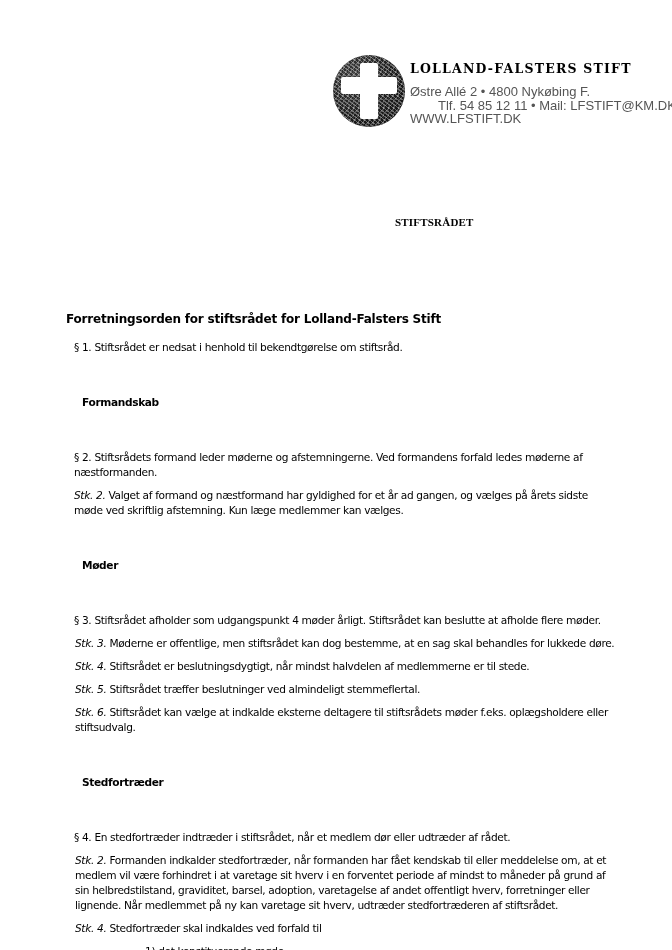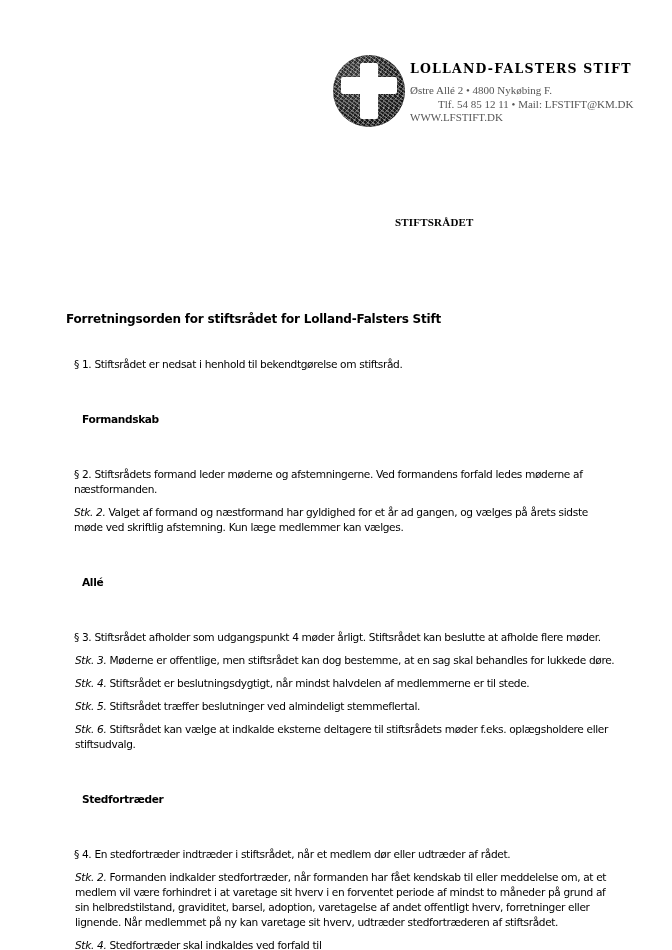--- a/index.html
+++ b/index.html
@@ -13,33 +13,33 @@
   .logo .speckle { position:absolute; inset:0; border-radius:50%;
           background-image:
             repeating-linear-gradient(37deg, rgba(255,255,255,0.35) 0 1px, transparent 1px 3px),
             repeating-linear-gradient(-53deg, rgba(255,255,255,0.25) 0 1px, transparent 1px 4px),
             repeating-linear-gradient(90deg, rgba(255,255,255,0.12) 0 1px, transparent 1px 5px); }
   .logo .cross-v { position:absolute; left:27px; top:8px; width:18px; height:56px; background:#fff; border-radius:2px; }
   .logo .cross-h { position:absolute; left:8px; top:22px; width:56px; height:17px; background:#fff; border-radius:2px; }
 
   .org-name { position:absolute; left:410px; top:61px; font-family:"DejaVu Serif", serif; font-weight:bold;
               font-size:12.5px; letter-spacing:1.2px; white-space:nowrap; }
-  .org-line { position:absolute; left:410px; font-family:Liberation Serif, serif; font-size:11px;
+  .org-line { position:absolute; left:410px; font-family:Liberation Sans, sans-serif; font-size:13px;
               color:#555; white-space:nowrap;text-align:center; }
   .org-addr { top:84px; }
   .org-contact { top:98px;margin-left:28px; }
   .org-web { top:111px; }
 
   .council-title { position:absolute; left:395px; top:216px; font-family:"Liberation Serif", serif;
                    font-weight:bold; font-size:11px; letter-spacing:0.2px; }
 
   
   .doc { position:absolute; left:66px; top:312px; width:560px; font-family:"DejaVu Sans", sans-serif;
          font-size:10.6px; line-height:15px; letter-spacing:-0.35px; }
-  .doc-title { font-weight:bold; font-size:12px; letter-spacing:-0.2px; margin:0 0 30px 0; }
+  .doc-title { font-weight:bold; font-size:12px; letter-spacing:-0.2px; margin:0 0 13px 0; }
   .para { margin:8px; }
   .gap { height:16px; }
   .heading { font-weight:bold; margin:16px; }
   .stk { font-style:italic; }
   .indent1 { padding-left:1px; }
   .indent2 { padding-left:3px; }
   .list-item { padding-left:71px; }
 </style>
 </head>
 <body>
@@ -63,21 +63,21 @@
     <p class="doc-title">Forretningsorden for stiftsrådet for Lolland-Falsters Stift</p>
     <p class="para">§ 1. Stiftsrådet er nedsat i henhold til bekendtgørelse om stiftsråd.</p>
     <div class="gap"></div>
 
     <p class="heading">Formandskab</p>
     <div class="gap"></div>
     <p class="para">§ 2. Stiftsrådets formand leder møderne og afstemningerne. Ved formandens forfald ledes møderne af næstformanden.</p>
     <p class="para"><span class="stk">Stk. 2.</span><span> Valget af formand og næstformand har gyldighed for et år ad gangen, og vælges på årets sidste møde ved skriftlig afstemning. Kun læge medlemmer kan vælges.</span></p>
     <div class="gap"></div>
 
-    <p class="heading">Allé</p>
+    <p class="heading">Møder</p>
     <div class="gap"></div>
     <p class="para">§ 3. Stiftsrådet afholder som udgangspunkt 4 møder årligt. Stiftsrådet kan beslutte at afholde flere møder.</p>
     <p class="para indent1"><span class="stk">Stk. 3.</span><span> Møderne er offentlige, men stiftsrådet kan dog bestemme, at en sag skal behandles for lukkede døre.</span></p>
     <p class="para indent1"><span class="stk">Stk. 4.</span><span> Stiftsrådet er beslutningsdygtigt, når mindst halvdelen af medlemmerne er til stede.</span></p>
     <p class="para indent1"><span class="stk">Stk. 5.</span><span> Stiftsrådet træffer beslutninger ved almindeligt stemmeflertal.</span></p>
     <p class="para indent1"><span class="stk">Stk. 6.</span><span> Stiftsrådet kan vælge at indkalde eksterne deltagere til stiftsrådets møder f.eks. oplægsholdere eller stiftsudvalg.</span></p>
     <div class="gap"></div>
 
     <p class="heading">Stedfortræder</p>
     <div class="gap"></div>

